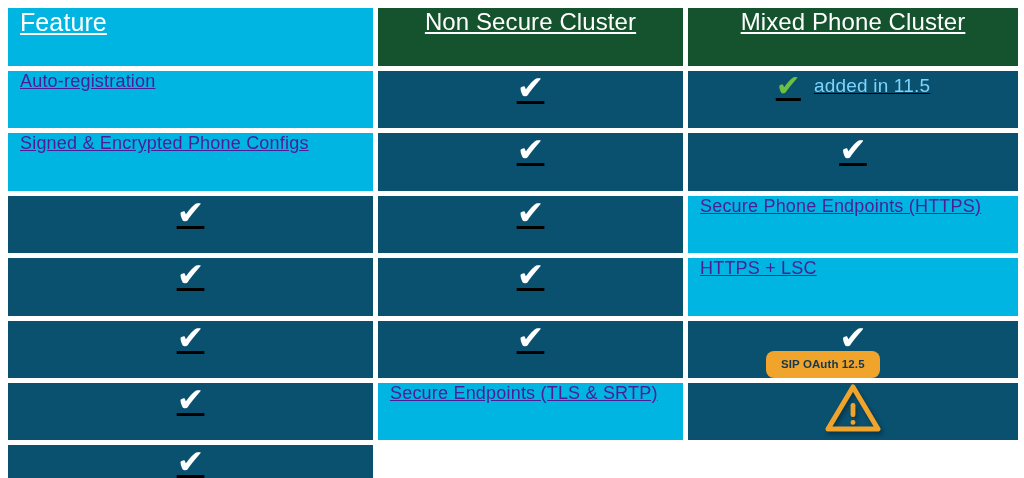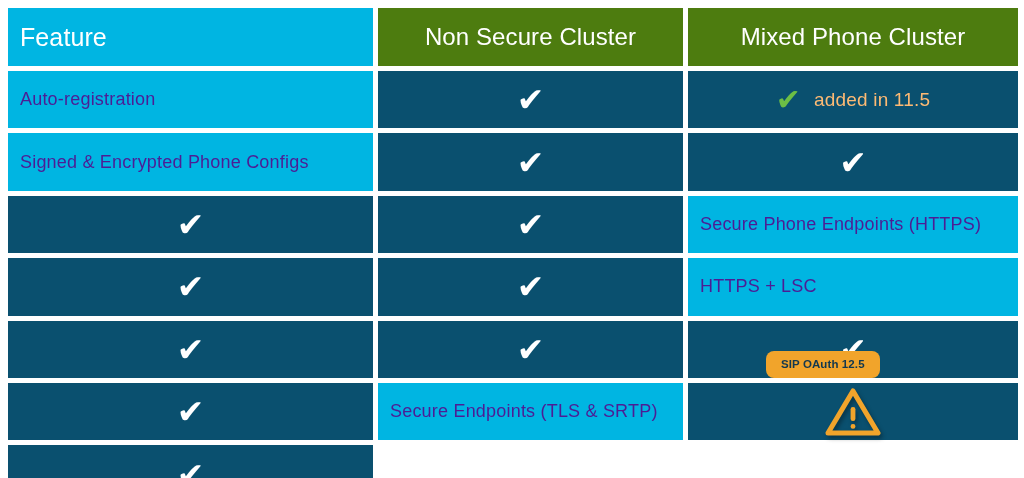--- a/index.html
+++ b/index.html
@@ -25,34 +25,35 @@
     grid-template-columns: 365px 305px 330px;
     grid-template-rows: 58px repeat(7, 57.4px);
     column-gap: 5px;
     row-gap: 5px;
     box-sizing: border-box;
   }
 
   .cell {
     box-sizing: border-box;
     display: flex;
-    align-items: center;
+    align-items: flex-start;
     position: relative;
+    text-decoration: underline;
   }
 
   
   .hdr-feature {
     background: #00b5e2;
     padding-left: 12px;
     color: #ffffff;
     font-size: 25px;
     letter-spacing: 0.1px;
   }
   .hdr-col {
-    background: #4d7c0f;
+    background: #14532d;
     justify-content: center;
     color: #ffffff;
     font-size: 24px;
     letter-spacing: 0.1px;
   }
 
   
   .feat {
     background: #00b5e2;
     padding-left: 12px;
@@ -81,21 +82,21 @@
   }
   .check-green {
     color: #6cbe45;
     font-size: 30px;
     line-height: 1;
     font-family: "DejaVu Sans", sans-serif;
     font-weight: bold;
     user-select: none;
   }
   .note-text {
-    color: #fdba74;
+    color: #7dd3fc;
     font-size: 19px;
     letter-spacing: 0.2px;
   }
 
   
   .warn-wrap {
     display: block;
     line-height: 0;
     filter: drop-shadow(2px 3px 2px rgba(0,0,0,0.35));
   }

